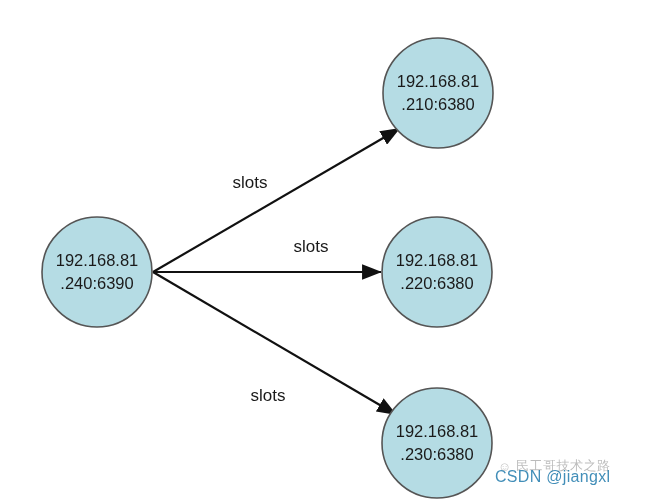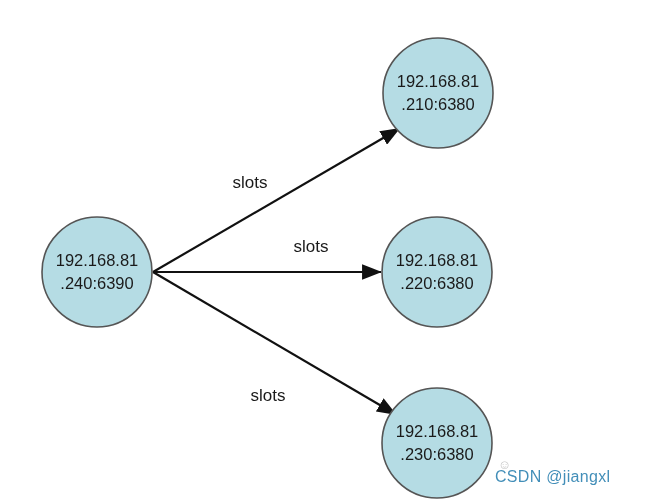--- a/index.html
+++ b/index.html
@@ -132,17 +132,18 @@
 
     <g>
       <circle class="node-circle" cx="437" cy="443" r="55"></circle>
       <text class="node-text" x="437" y="433">192.168.81</text>
       <text class="node-text" x="437" y="456">.230:6380</text>
     </g>
   </svg>
 
   <div class="watermark" id="wechat-watermark">
     <span class="wechat-glyph">☺</span>
+    <span class="wm-text">民工哥技术之路</span>
   </div>
 
   <div class="watermark" id="csdn-watermark">CSDN @jiangxl</div>
 
 </div>
 
 </body></html>

